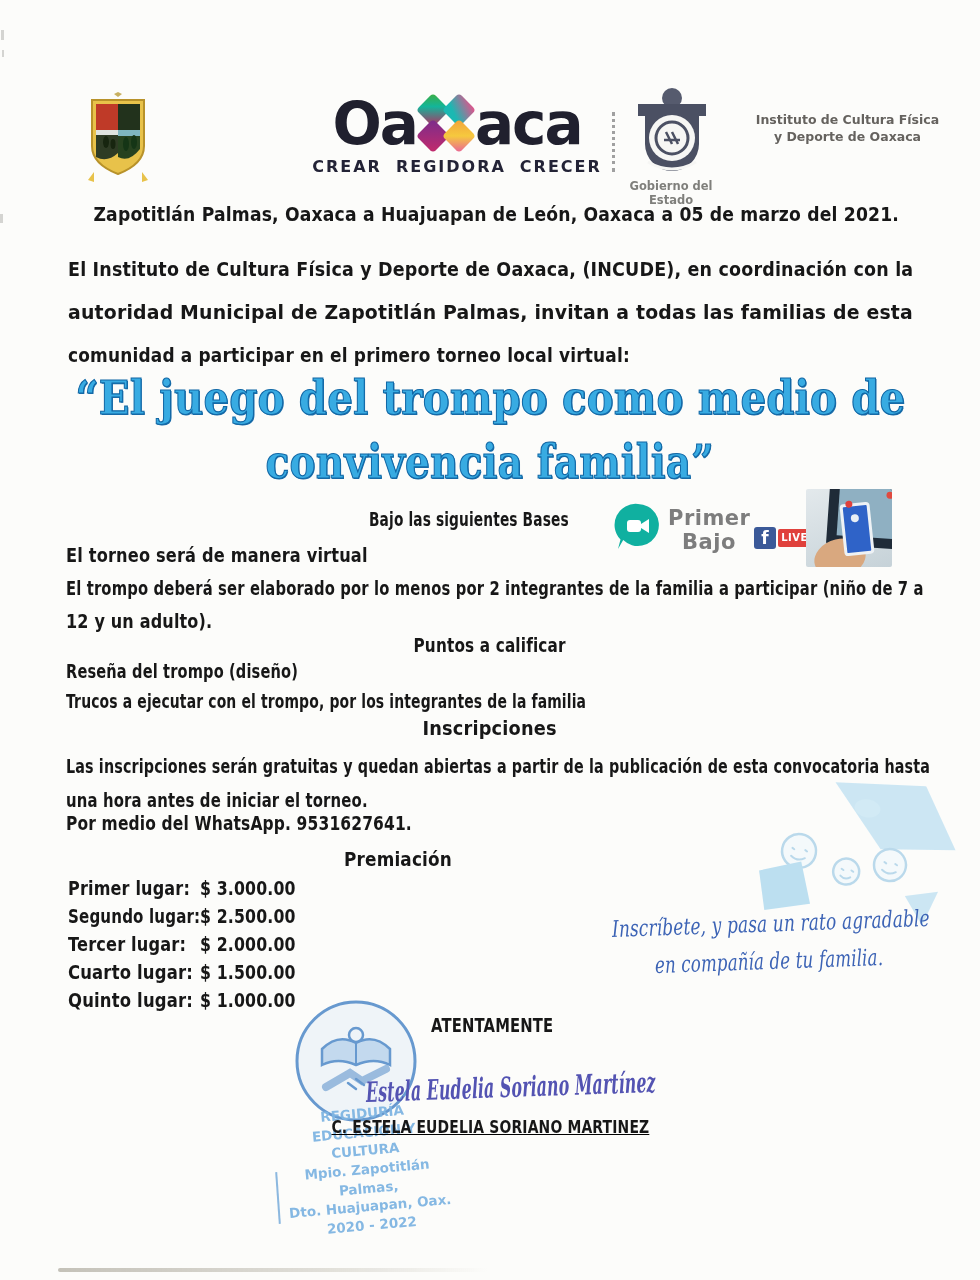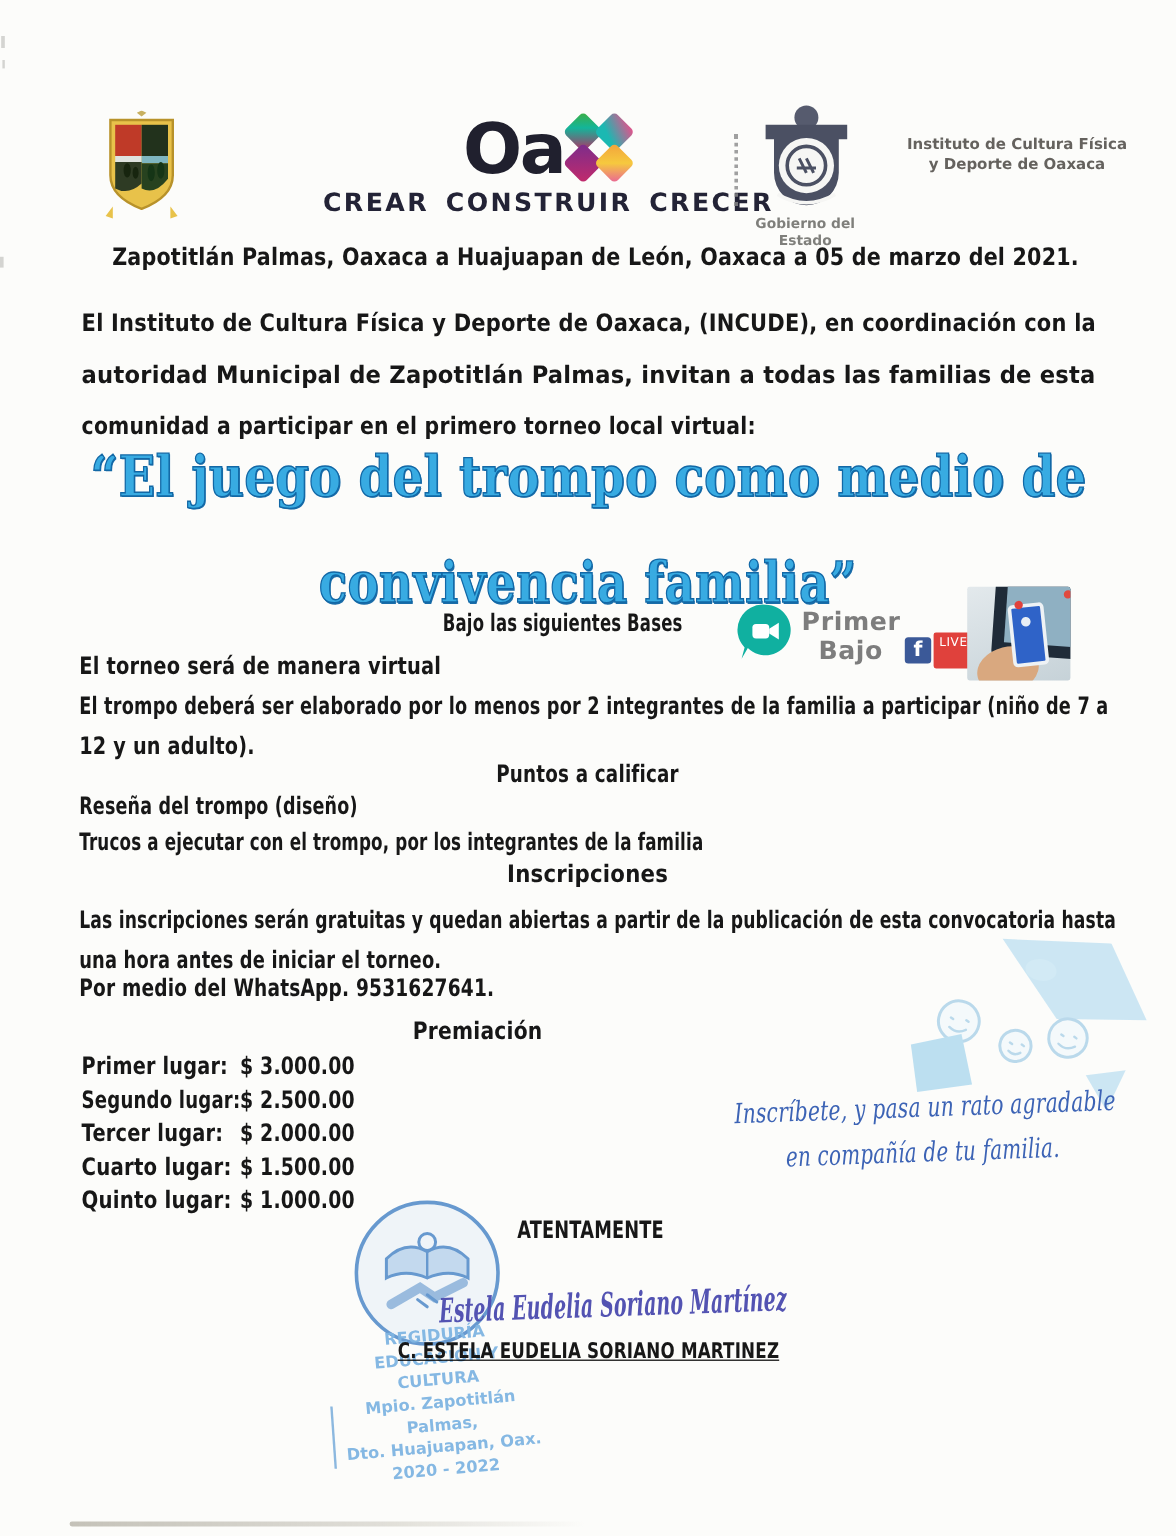--- a/index.html
+++ b/index.html
@@ -20,38 +20,38 @@
   .oaxlogo{position:absolute;left:322px;top:94px;width:270px;text-align:center;}
   .oaxrow{display:flex;align-items:center;justify-content:center;text-align:right;}
   .oaxword{font-size:58px;font-weight:bold;color:#20202e;letter-spacing:-2px;line-height:1;}
   .cluster{position:relative;width:56px;height:60px;margin:0 1px;display:inline-block;}
   .dmd{position:absolute;width:24px;height:24px;border-radius:4px;transform:rotate(45deg);}
   .d1{left:3px;top:4px;background:linear-gradient(135deg,#3fae3f,#13b59a 40%,#c02560);}
   .d2{left:29px;top:4px;background:linear-gradient(200deg,#e94f8a,#1bb8b2 70%);}
   .d3{left:3px;top:30px;background:linear-gradient(135deg,#7a2d8c,#c42a6b);}
   .d4{left:29px;top:30px;background:linear-gradient(135deg,#f2a23c,#f6c93e 50%,#e9619a);}
   .tagline{margin-top:3px;display:flex;justify-content:center;align-items:center;gap:7px;}
-  .tagword{font-size:21px;font-weight:bold;letter-spacing:2px;color:#232336;}
+  .tagword{font-size:16px;font-weight:bold;letter-spacing:2px;color:#232336;}
   .tagdot{width:6px;height:6px;border-radius:1px;transform:rotate(45deg);display:inline-block;}
   .dotg{background:#2e8b4a;} .dotr{background:#c23a4e;}
   .divdots{position:absolute;left:612px;top:112px;height:60px;width:0;
            border-left:3px dotted #8a8a8a;opacity:.8;}
   .sealcap{position:absolute;left:608px;top:179px;width:126px;text-align:center;
            font-size:11.5px;font-weight:bold;color:#6a6a66;opacity:.85;}
   .incude{position:absolute;left:750px;top:112px;width:195px;text-align:center;}
   .incude .big{font-size:23px;font-weight:bold;color:#e2423b;letter-spacing:.3px;}
   .incude .sub{font-size:12.5px;font-weight:bold;color:#55524e;line-height:1.35;opacity:.9;}
   
   .meettext{position:absolute;left:668px;top:506px;font-size:21px;color:#7d7d7d;
             font-weight:bold;line-height:1.15;letter-spacing:.5px;}
   .fbbadge{position:absolute;left:754px;top:527px;display:flex;align-items:center;gap:2px;}
   .fsq{width:22px;height:22px;background:#3b5998;border-radius:3px;color:#fff;
        font-weight:bold;font-size:17px;text-align:center;line-height:23px;}
-  .livebox{width:33px;height:30px;background:#e0413c;border-radius:2px;color:#fff;
-           font-weight:normal;font-size:10px;text-align:center;line-height:18px;letter-spacing:.5px;}
+  .livebox{width:33px;height:18px;background:#e0413c;border-radius:2px;color:#fff;
+           font-weight:bold;font-size:10px;text-align:center;line-height:18px;letter-spacing:.5px;}
   
   .photo{position:absolute;left:806px;top:489px;width:86px;height:78px;border-radius:2px;
          overflow:hidden;background:linear-gradient(160deg,#e3e9ec,#c6d2d8);}
   .lap{position:absolute;right:-6px;top:-4px;width:70px;height:62px;background:#1f2b38;
        transform:rotate(4deg);border-radius:3px;}
   .lapscr{position:absolute;right:2px;top:2px;width:58px;height:50px;background:#8fb0c2;}
   .lapdot{position:absolute;right:6px;top:5px;width:7px;height:7px;border-radius:50%;background:#e04a3f;}
   .hand{position:absolute;left:8px;bottom:-10px;width:52px;height:38px;background:#d9a87f;
         border-radius:50%;transform:rotate(-14deg);}
   .phone{position:absolute;left:36px;top:14px;width:24px;height:46px;background:#2f63c8;
@@ -100,25 +100,26 @@
 
   <div class="oaxlogo">
     <div class="oaxrow">
       <span class="oaxword">Oa</span>
       <span class="cluster">
         <span class="dmd d1"></span>
           <span class="dmd d2"></span>
           <span class="dmd d3"></span>
           <span class="dmd d4"></span>
       </span>
+      <span class="oaxword">aca</span>
     </div>
     <div class="tagline">
       <span class="tagword">CREAR</span>
       <span class="tagdot dotg"></span>
-      <span class="tagword">CONSTRUIR</span>
+      <span class="tagword">REGIDORA</span>
       <span class="tagdot dotr"></span>
       <span class="tagword">CRECER</span>
     </div>
   </div>
 
   <div class="divdots"></div>
 
   <svg style="position:absolute;left:626px;top:86px;" width="92" height="94" viewBox="0 0 92 94">
     <circle cx="46" cy="12" r="10" fill="#565b6e"></circle>
     <path d="M12 18 h68 v12 h-7 v28 a27 27 0 0 1 -54 0 v-28 h-7 z" fill="#4b5063"></path>
@@ -138,21 +139,21 @@
     <span class="t" style="transform: scaleX(0.8602);">Zapotitlán Palmas, Oaxaca a Huajuapan de León, Oaxaca a 05 de marzo del 2021.</span>
   </div>
 
   <span class="t" style="left: 68px; top: 257px; transform: scaleX(0.8747);">El Instituto de Cultura Física y Deporte de Oaxaca, (INCUDE), en coordinación con la</span>
   <span class="t" style="left: 68px; top: 300px; transform: scaleX(0.9431);">autoridad Municipal de Zapotitlán Palmas, invitan a todas las familias de esta</span>
   <span class="t" style="left: 68px; top: 343px; transform: scaleX(0.8489);">comunidad a participar en el primero torneo local virtual:</span>
 
   <div class="cwrap" style="top:370px;">
     <span class="t title" style="transform: scaleX(0.8566);">“El juego del trompo como medio de</span>
   </div>
-  <div class="cwrap" style="top:434px;margin-top:25px;">
+  <div class="cwrap" style="top:434px;">
     <span class="t title" style="transform: scaleX(0.8312);">convivencia familia”</span>
   </div>
 
   <span class="t" style="left: 369px; top: 507px; transform: scaleX(0.6873);">Bajo las siguientes Bases</span>
 
   <svg style="position:absolute;left:614px;top:502px;" width="48" height="50" viewBox="0 0 48 50">
     <path d="M24 2 a21 21 0 1 1 -14.8 36 L4 47 l2.5 -9.5 A21 21 0 0 1 24 2 z" fill="#10b0a0"></path>
     <rect x="13" y="18" width="14" height="12" rx="3" fill="#ffffff"></rect>
     <path d="M27 22 l8 -5 v14 l-8 -5 z" fill="#ffffff"></path>
   </svg>

